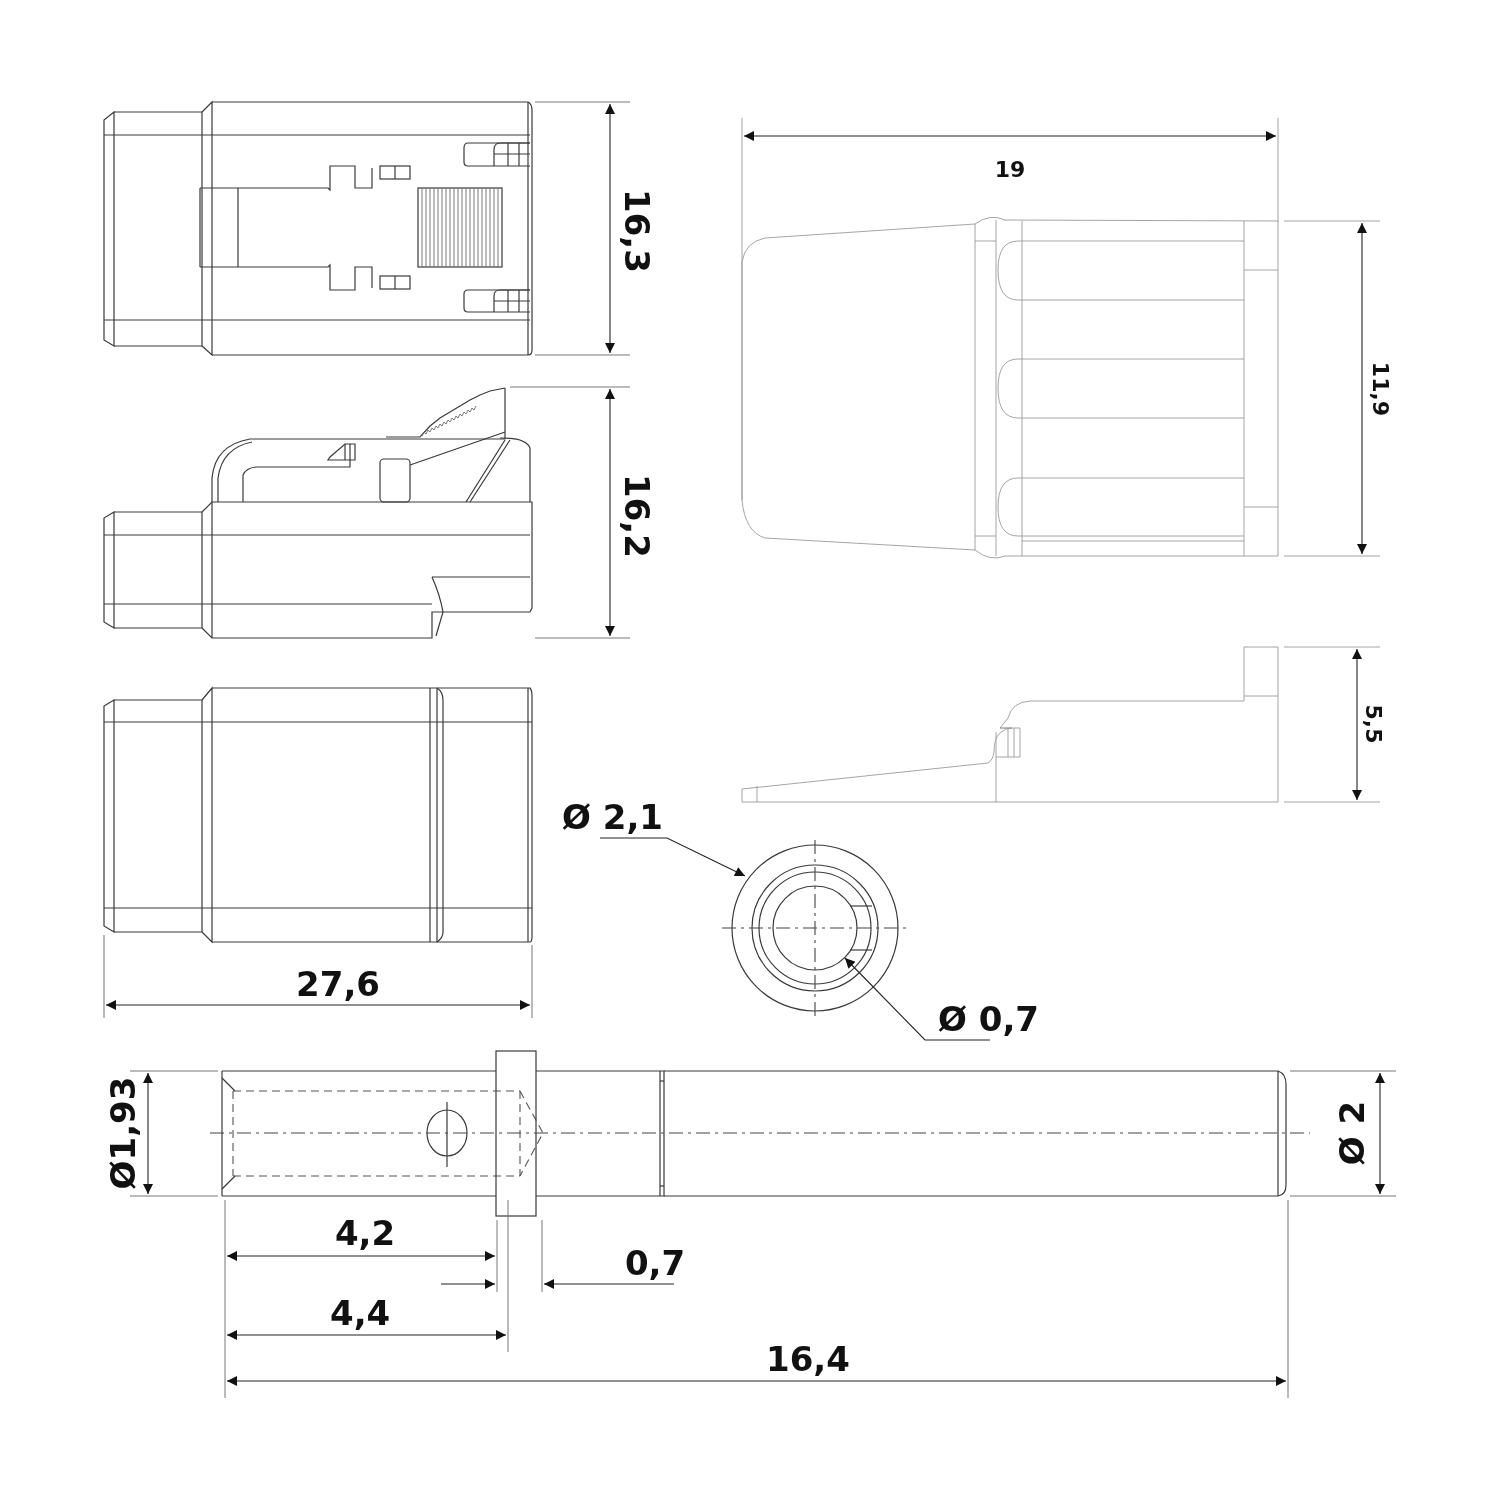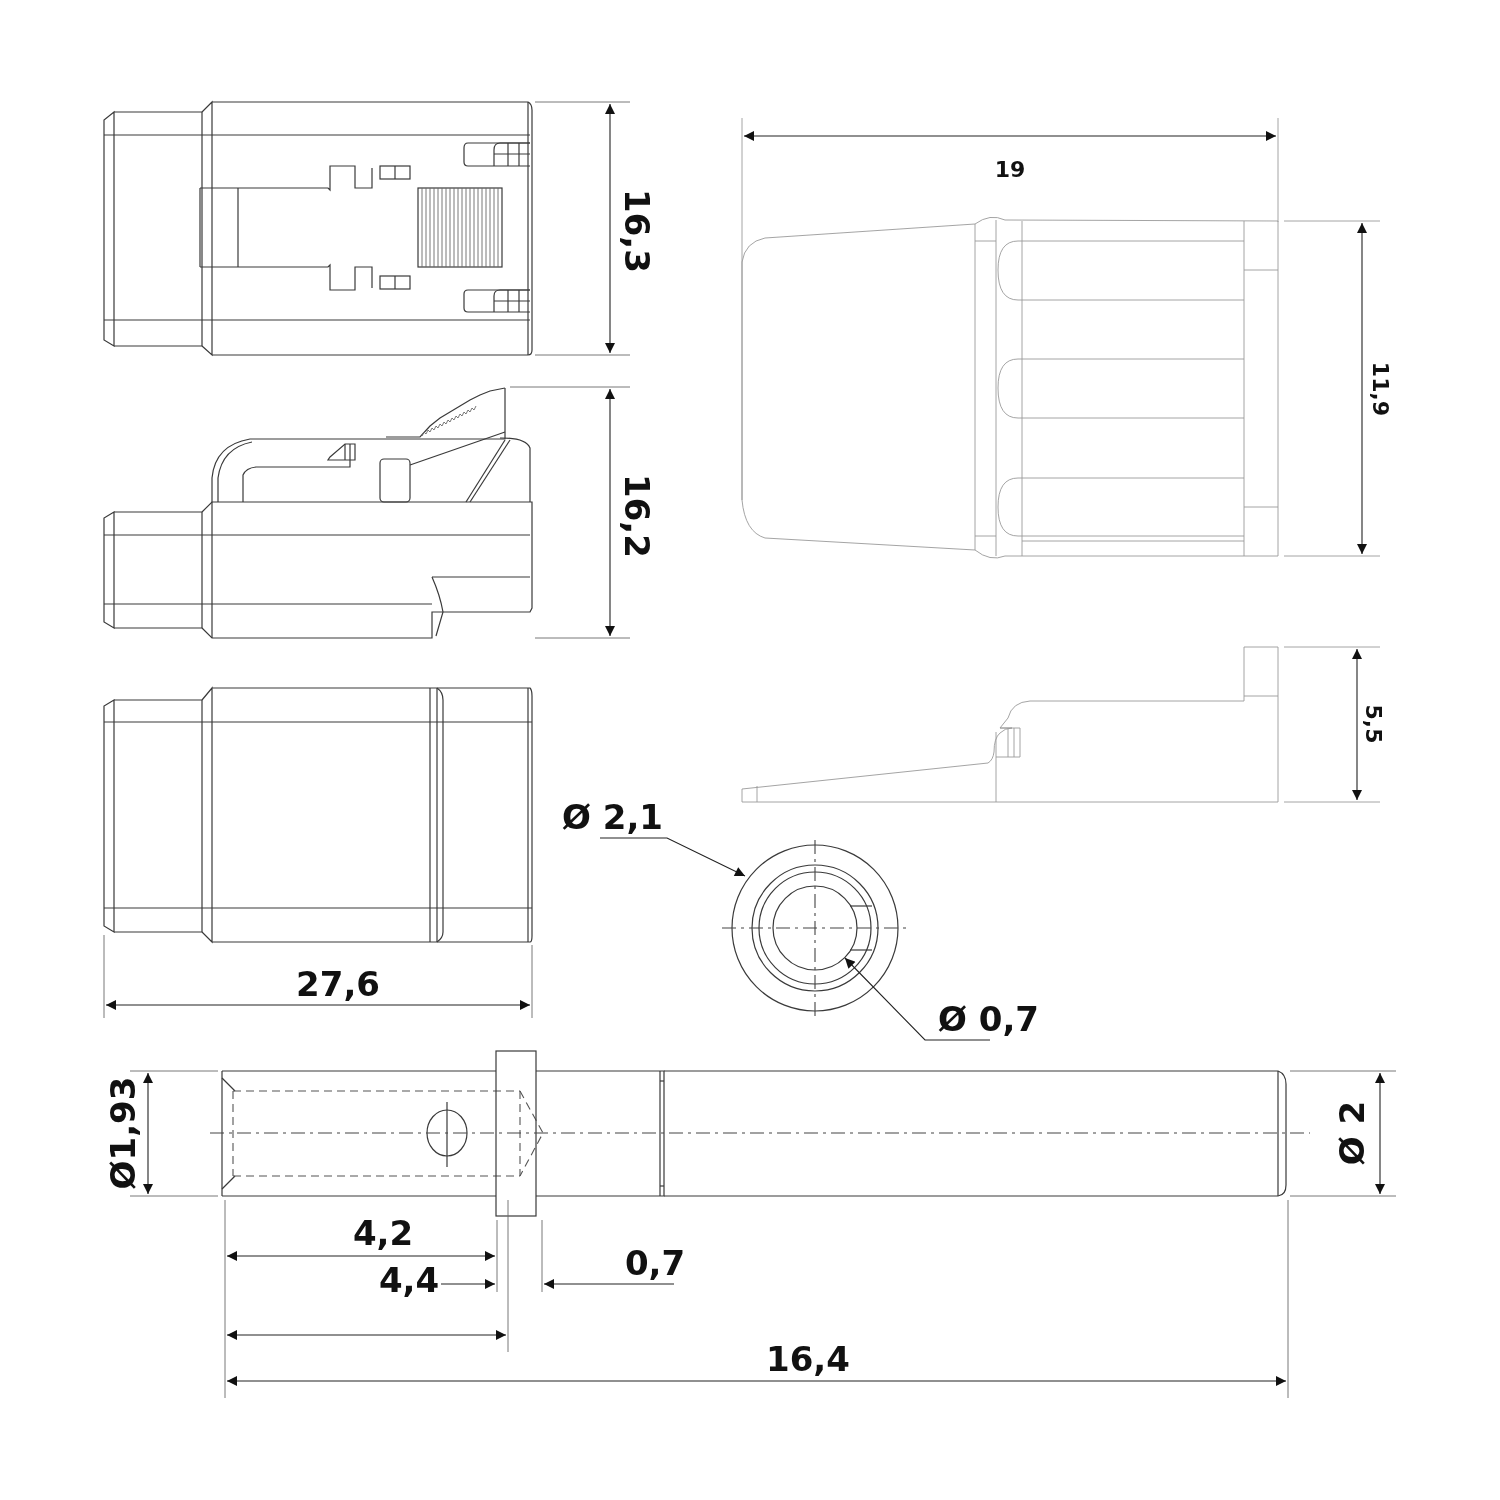--- a/index.html
+++ b/index.html
@@ -238,16 +238,16 @@
 <div class="label big vert" style="left:596px; top:211px; width:80px; height:36px; text-align:center;">16,3</div>
 <div class="label big vert" style="left:596px; top:496px; width:80px; height:36px; text-align:center;">16,2</div>
 <div class="label big" style="left:280px; top:967px; width:100px; text-align:right;">27,6</div>
 <div class="label small" style="left:985px; top:111px; width:50px; text-align:center;margin-top:48px;">19</div>
 <div class="label small vert" style="left:1351px; top:377px; width:56px; height:24px; text-align:center;">11,9</div>
 <div class="label small vert" style="left:1347px; top:712px; width:50px; height:24px; text-align:center;">5,5</div>
 <div class="label big" style="left:562px; top:800px;">Ø 2,1</div>
 <div class="label big" style="left:938px; top:1002px;">Ø 0,7</div>
 <div class="label big vert-ccw" style="left:60px; top:1114px; width:130px; height:38px; text-align:center;">Ø1,93</div>
 <div class="label big vert-ccw" style="left:1314px; top:1114px; width:80px; height:38px; text-align:center;">Ø 2</div>
-<div class="label big" style="left:348px; top:1216px; width:70px; text-align:center;">4,2</div>
+<div class="label big" style="left:330px; top:1216px; width:70px; text-align:center;">4,2</div>
 <div class="label big" style="left:604px; top:1246px; width:70px; text-align:center;margin-left:16px;">0,7</div>
-<div class="label big" style="left:330px; top:1263px; width:70px; text-align:center;margin-left:44px;">4,4</div>
+<div class="label big" style="left:330px; top:1296px; width:70px; ">4,4</div>
 <div class="label big" style="left:710px; top:1342px; width:100px; text-align:center;margin-left:48px;">16,4</div>
 
 </body></html>

